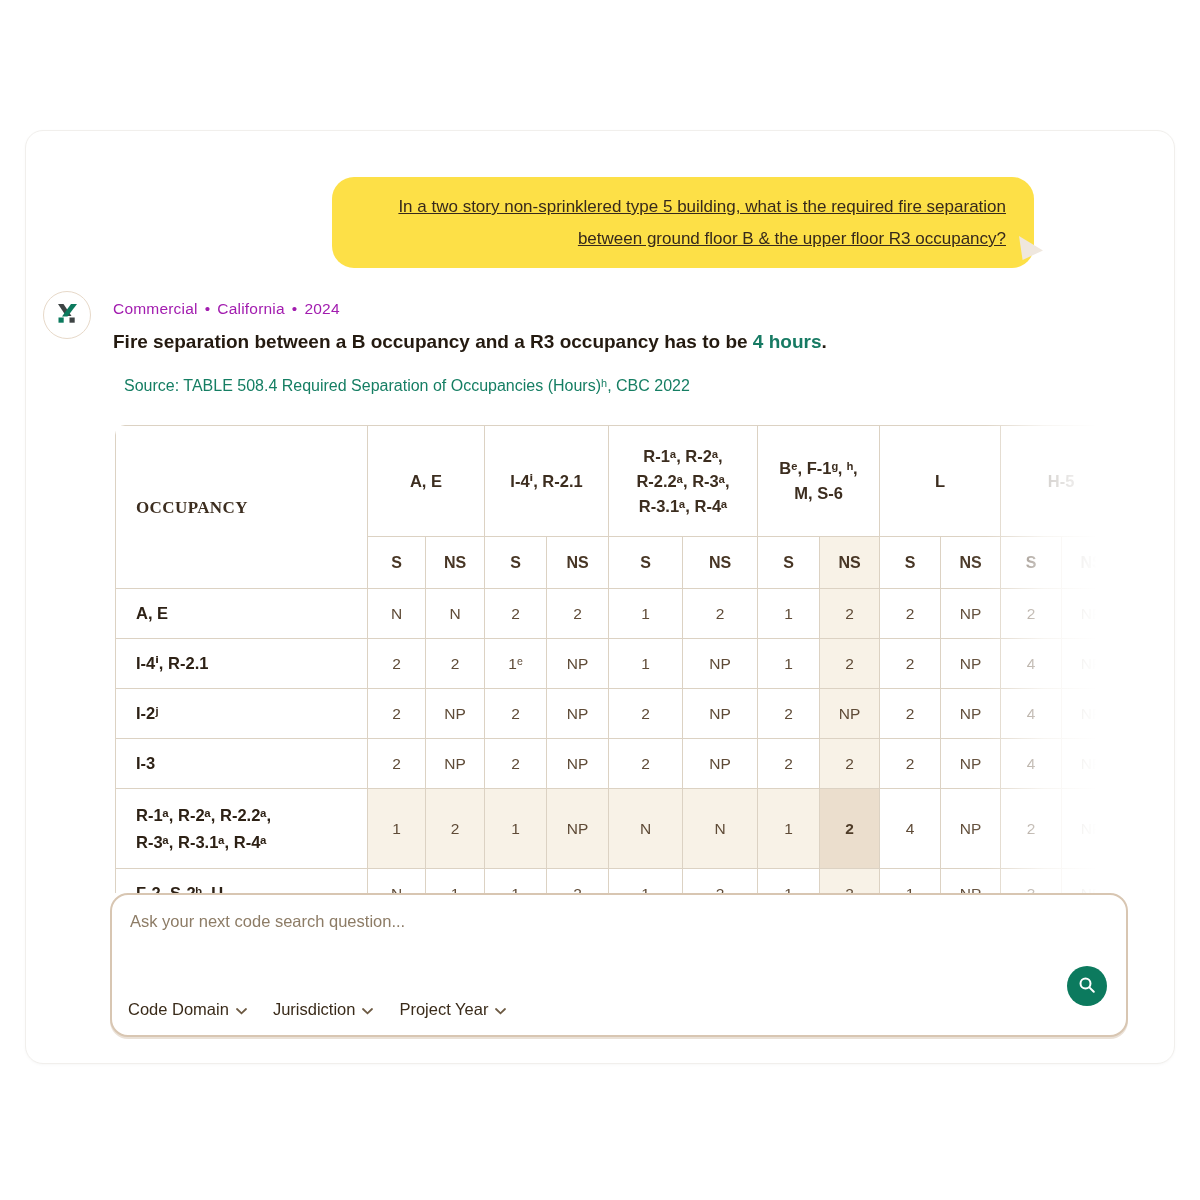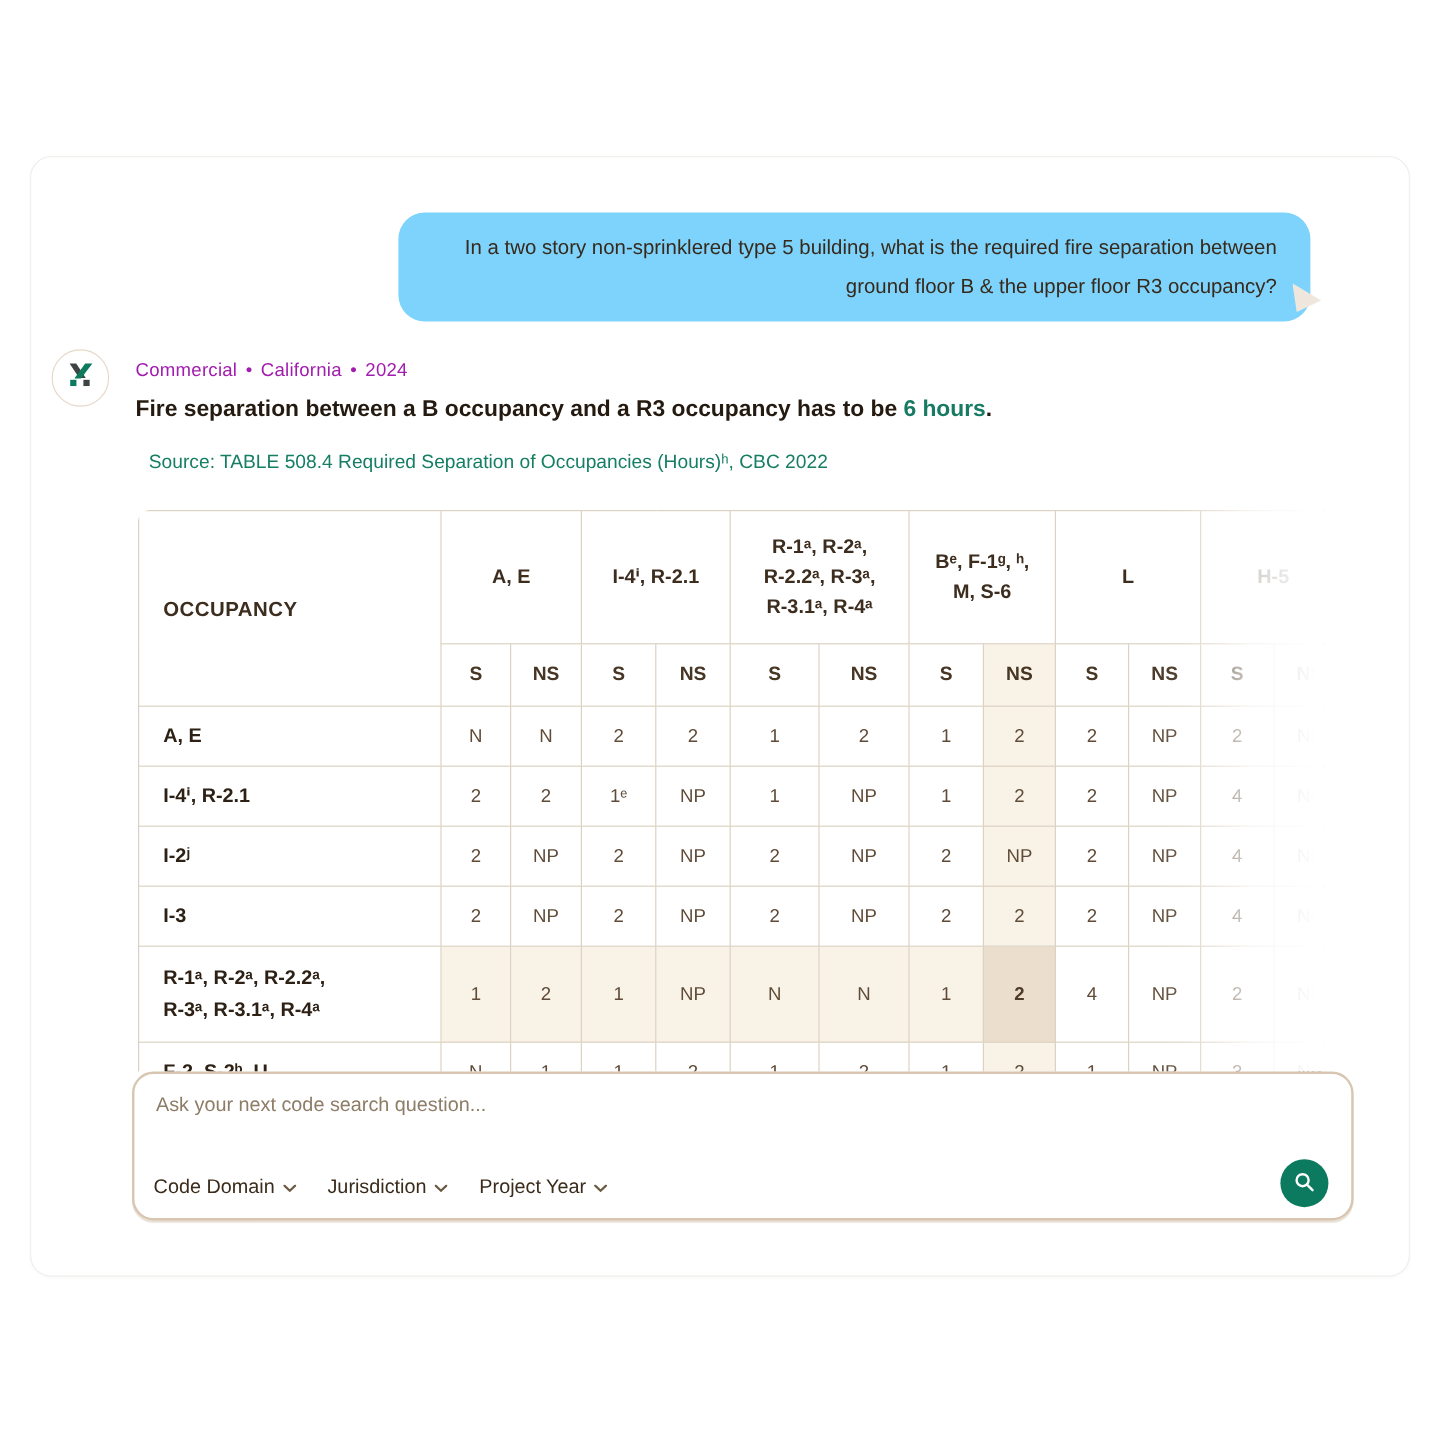--- a/index.html
+++ b/index.html
@@ -8,24 +8,24 @@
     font-family:"Liberation Sans","DejaVu Sans",sans-serif; color:#2d2115;
     overflow:hidden;
   }
   .card {
     position:absolute; left:25px; top:130px; width:1148px; height:932px;
     background:#ffffff; border:1px solid #f1efec; border-radius:18px;
     box-shadow:0 1px 3px rgba(0,0,0,0.03);
   }
   
   .bubble {
-    position:absolute; left:332px; top:177px; width:760px; height:91px;
-    background:#7dd3fc; border-radius:22px; box-sizing:border-box;
+    position:absolute; left:332px; top:177px; width:702px; height:91px;
+    background:#fde047; border-radius:22px; box-sizing:border-box;
     padding:14px 28px 0 20px; text-align:right;
-    font-size:17px; line-height:32px; color:#37291b;
+    font-size:17px; line-height:32px; color:#37291b;text-decoration:underline;
   }
   .bubble::after {
     content:""; position:absolute; right:-9px; bottom:8px; width:24px; height:24px;
     background:#efe7de; clip-path:polygon(0 0, 100% 60%, 15% 100%);
   }
   
   .avatar {
     position:absolute; left:43px; top:291px; width:48px; height:48px;
     border:1.5px solid #e7d9c9; border-radius:50%; background:#fff;
     display:flex; align-items:center; justify-content:center; box-sizing:border-box;
@@ -38,37 +38,37 @@
   
   .table-wrap {
     position:absolute; left:115px; top:425px; width:989px; height:468px;
     overflow:hidden; border-radius:10px 0 0 0;
   }
   table { border-collapse:collapse; table-layout:fixed; width:1006px; }
   td { border:1.5px solid #dcd2c3; box-sizing:border-box; background:#fff; }
   .ghead td { height:111px; text-align:center; font-weight:bold; font-size:16.5px;
     color:#3c2d1f; line-height:25px; white-space:pre-line; }
   td.occ { text-align:left; padding-left:20px; font-size:17px; letter-spacing:0.4px;
-    color:#3c2d1f; vertical-align:middle; }
+    color:#3c2d1f; vertical-align:middle;font-family:Liberation Serif, serif; }
   .shead td { height:52px; text-align:center; font-weight:bold; font-size:16px; color:#483625; }
   .drow td { height:50px; }
   tr.tall td { height:80px; }
   .rlabel { padding-left:20px; font-weight:bold; font-size:16.5px; color:#2d2115;
     white-space:pre-line; line-height:27px; }
   .val { text-align:center; font-size:15.5px; color:#5f4b37; }
   td.hl { background:#f8f2e7; }
   td.hld { background:#ebdecd; color:#4f3c28; font-weight:bold; }
   .fade {
     position:absolute; top:0; right:0; width:150px; height:100%; pointer-events:none;
     background:linear-gradient(to right, rgba(255,255,255,0) 0%, rgba(255,255,255,0.08) 22%,
       rgba(255,255,255,0.78) 60%, #ffffff 95%);
   }
   
   .composer {
-    position:absolute; left:110px; top:893px; width:1018px; height:124px; box-sizing:border-box;
+    position:absolute; left:110px; top:893px; width:1018px; height:144px; box-sizing:border-box;
     background:#fff; border:2px solid #d8c6b2; border-radius:18px;
     box-shadow:0 2px 0 rgba(196,170,140,0.35);
   }
   .composer .ph { position:absolute; left:18px; top:17px; font-size:16.5px; color:#8d7c66; }
   .filters { position:absolute; left:16px; bottom:16px; display:flex; gap:26px; align-items:flex-end; }
   .filter { display:flex; align-items:center; gap:7px; font-size:16.5px; color:#3a2b1a;
     cursor:pointer; background:none; border:none; padding:0; font-family:inherit; }
   .search-btn {
     position:absolute; right:19px; top:71px; width:40px; height:40px; border-radius:50%;
     background:#0c7a5e; border:none; display:flex; align-items:center; justify-content:center; cursor:pointer;
@@ -92,21 +92,21 @@
       <rect x="15.5" y="14.5" width="5.2" height="5.2" fill="#3e4445"></rect>
     </svg>
   </span>
 </div>
 
 <div class="meta">
   <span>Commercial</span><span class="dot">•</span><span>California</span><span class="dot">•</span><span>2024</span>
 </div>
 
 <div class="answer">
-  <span>Fire separation between a B occupancy and a R3 occupancy has to be </span><span class="hl-green">6 hours</span><span>.</span>
+  <span>Fire separation between a B occupancy and a R3 occupancy has to be </span><span class="hl-green">4 hours</span><span>.</span>
 </div>
 
 <div class="source">Source: TABLE 508.4 Required Separation of Occupancies (Hours)ʰ, CBC 2022</div>
 
 <div class="table-wrap">
   <table>
     <colgroup>
       <col style="width:252px">
         <col style="width:58px">
         <col style="width:59px">

